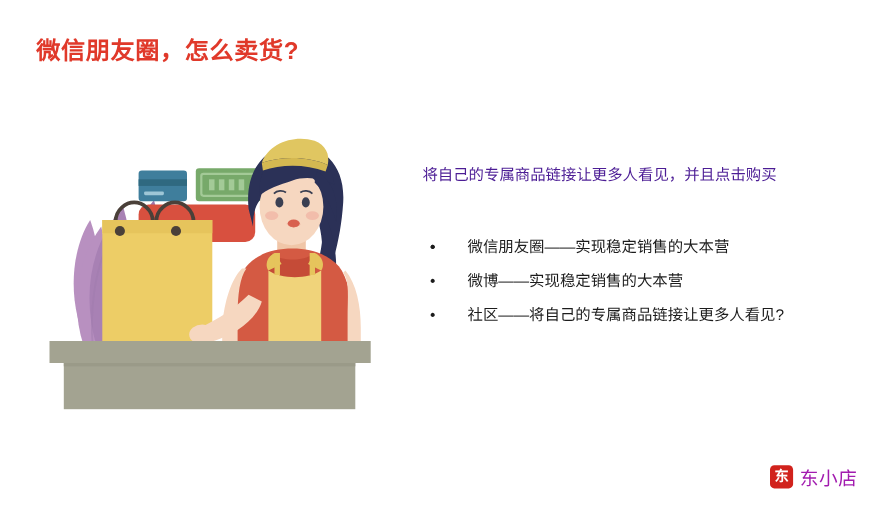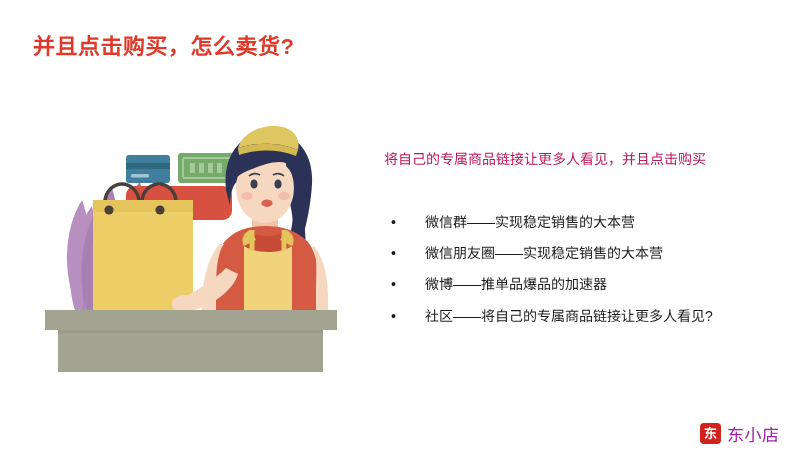--- a/index.html
+++ b/index.html
@@ -45,21 +45,21 @@
   .section-heading {
     font-size: 14.5px;
     font-weight: bold;
     color: #e0392a;
     line-height: 1.5;
     margin: 0;
     white-space: nowrap;
   }
   .section-body {
     font-size: 14px;
-    color: #be185d;
+    color: #4c1d95;
     line-height: 1.55;
     margin: 7px 0 0 0;
     white-space: nowrap;
   }
   .spacer-block { height: 32px; }
 
   .bullet-list {
     list-style: none;
     margin: 9px 0 0 0;
     padding: 0;
@@ -119,21 +119,21 @@
     color: #a21caf;
     letter-spacing: 0.5px;
     white-space: nowrap;
   }
 </style>
 </head>
 <body>
 
 <div class="slide">
 
-  <div class="slide-title">并且点击购买，怎么卖货?</div>
+  <div class="slide-title">微信朋友圈，怎么卖货?</div>
 
   <div class="illustration">
     <svg width="320" height="255" viewBox="0 0 320 255" xmlns="http://www.w3.org/2000/svg" role="img">
 
       <g>
         <path d="M52 200 C30 160 34 110 52 82 C62 110 62 140 60 170 C58 188 56 196 52 200 Z" fill="#b890c0"></path>
         <path d="M46 196 C34 160 40 118 62 88 C70 120 68 152 62 178 C58 192 52 198 46 196 Z" fill="#b890c0"></path>
         <path d="M58 198 C44 150 52 104 82 70 C94 110 90 154 80 182 C72 196 64 202 58 198 Z" fill="#a881b4"></path>
         <path d="M78 200 C66 150 78 100 110 64 C122 106 116 152 104 182 C94 198 84 204 78 200 Z" fill="#9c74ab"></path>
         <path d="M100 202 C92 156 104 112 132 78 C142 118 134 160 122 186 C114 200 106 206 100 202 Z" fill="#b08ebb"></path>
@@ -229,29 +229,28 @@
 
 
     <p class="section-body">将自己的专属商品链接让更多人看见，并且点击购买</p>
 
     <div class="spacer-block"></div>
 
 
     <ul class="bullet-list">
       <li class="bullet-item">
         <span class="bullet-dot">•</span>
-        <span>微信群——实现稳定销售的大本营</span>
       </li>
       <li class="bullet-item">
         <span class="bullet-dot">•</span>
         <span>微信朋友圈——实现稳定销售的大本营</span>
       </li>
       <li class="bullet-item">
         <span class="bullet-dot">•</span>
-        <span>微博——推单品爆品的加速器</span>
+        <span>微博——实现稳定销售的大本营</span>
       </li>
       <li class="bullet-item">
         <span class="bullet-dot">•</span>
         <span>社区——将自己的专属商品链接让更多人看见?</span>
       </li>
     </ul>
   </div>
 
   <div class="brand-logo">
     <span class="logo-mark">东</span>

